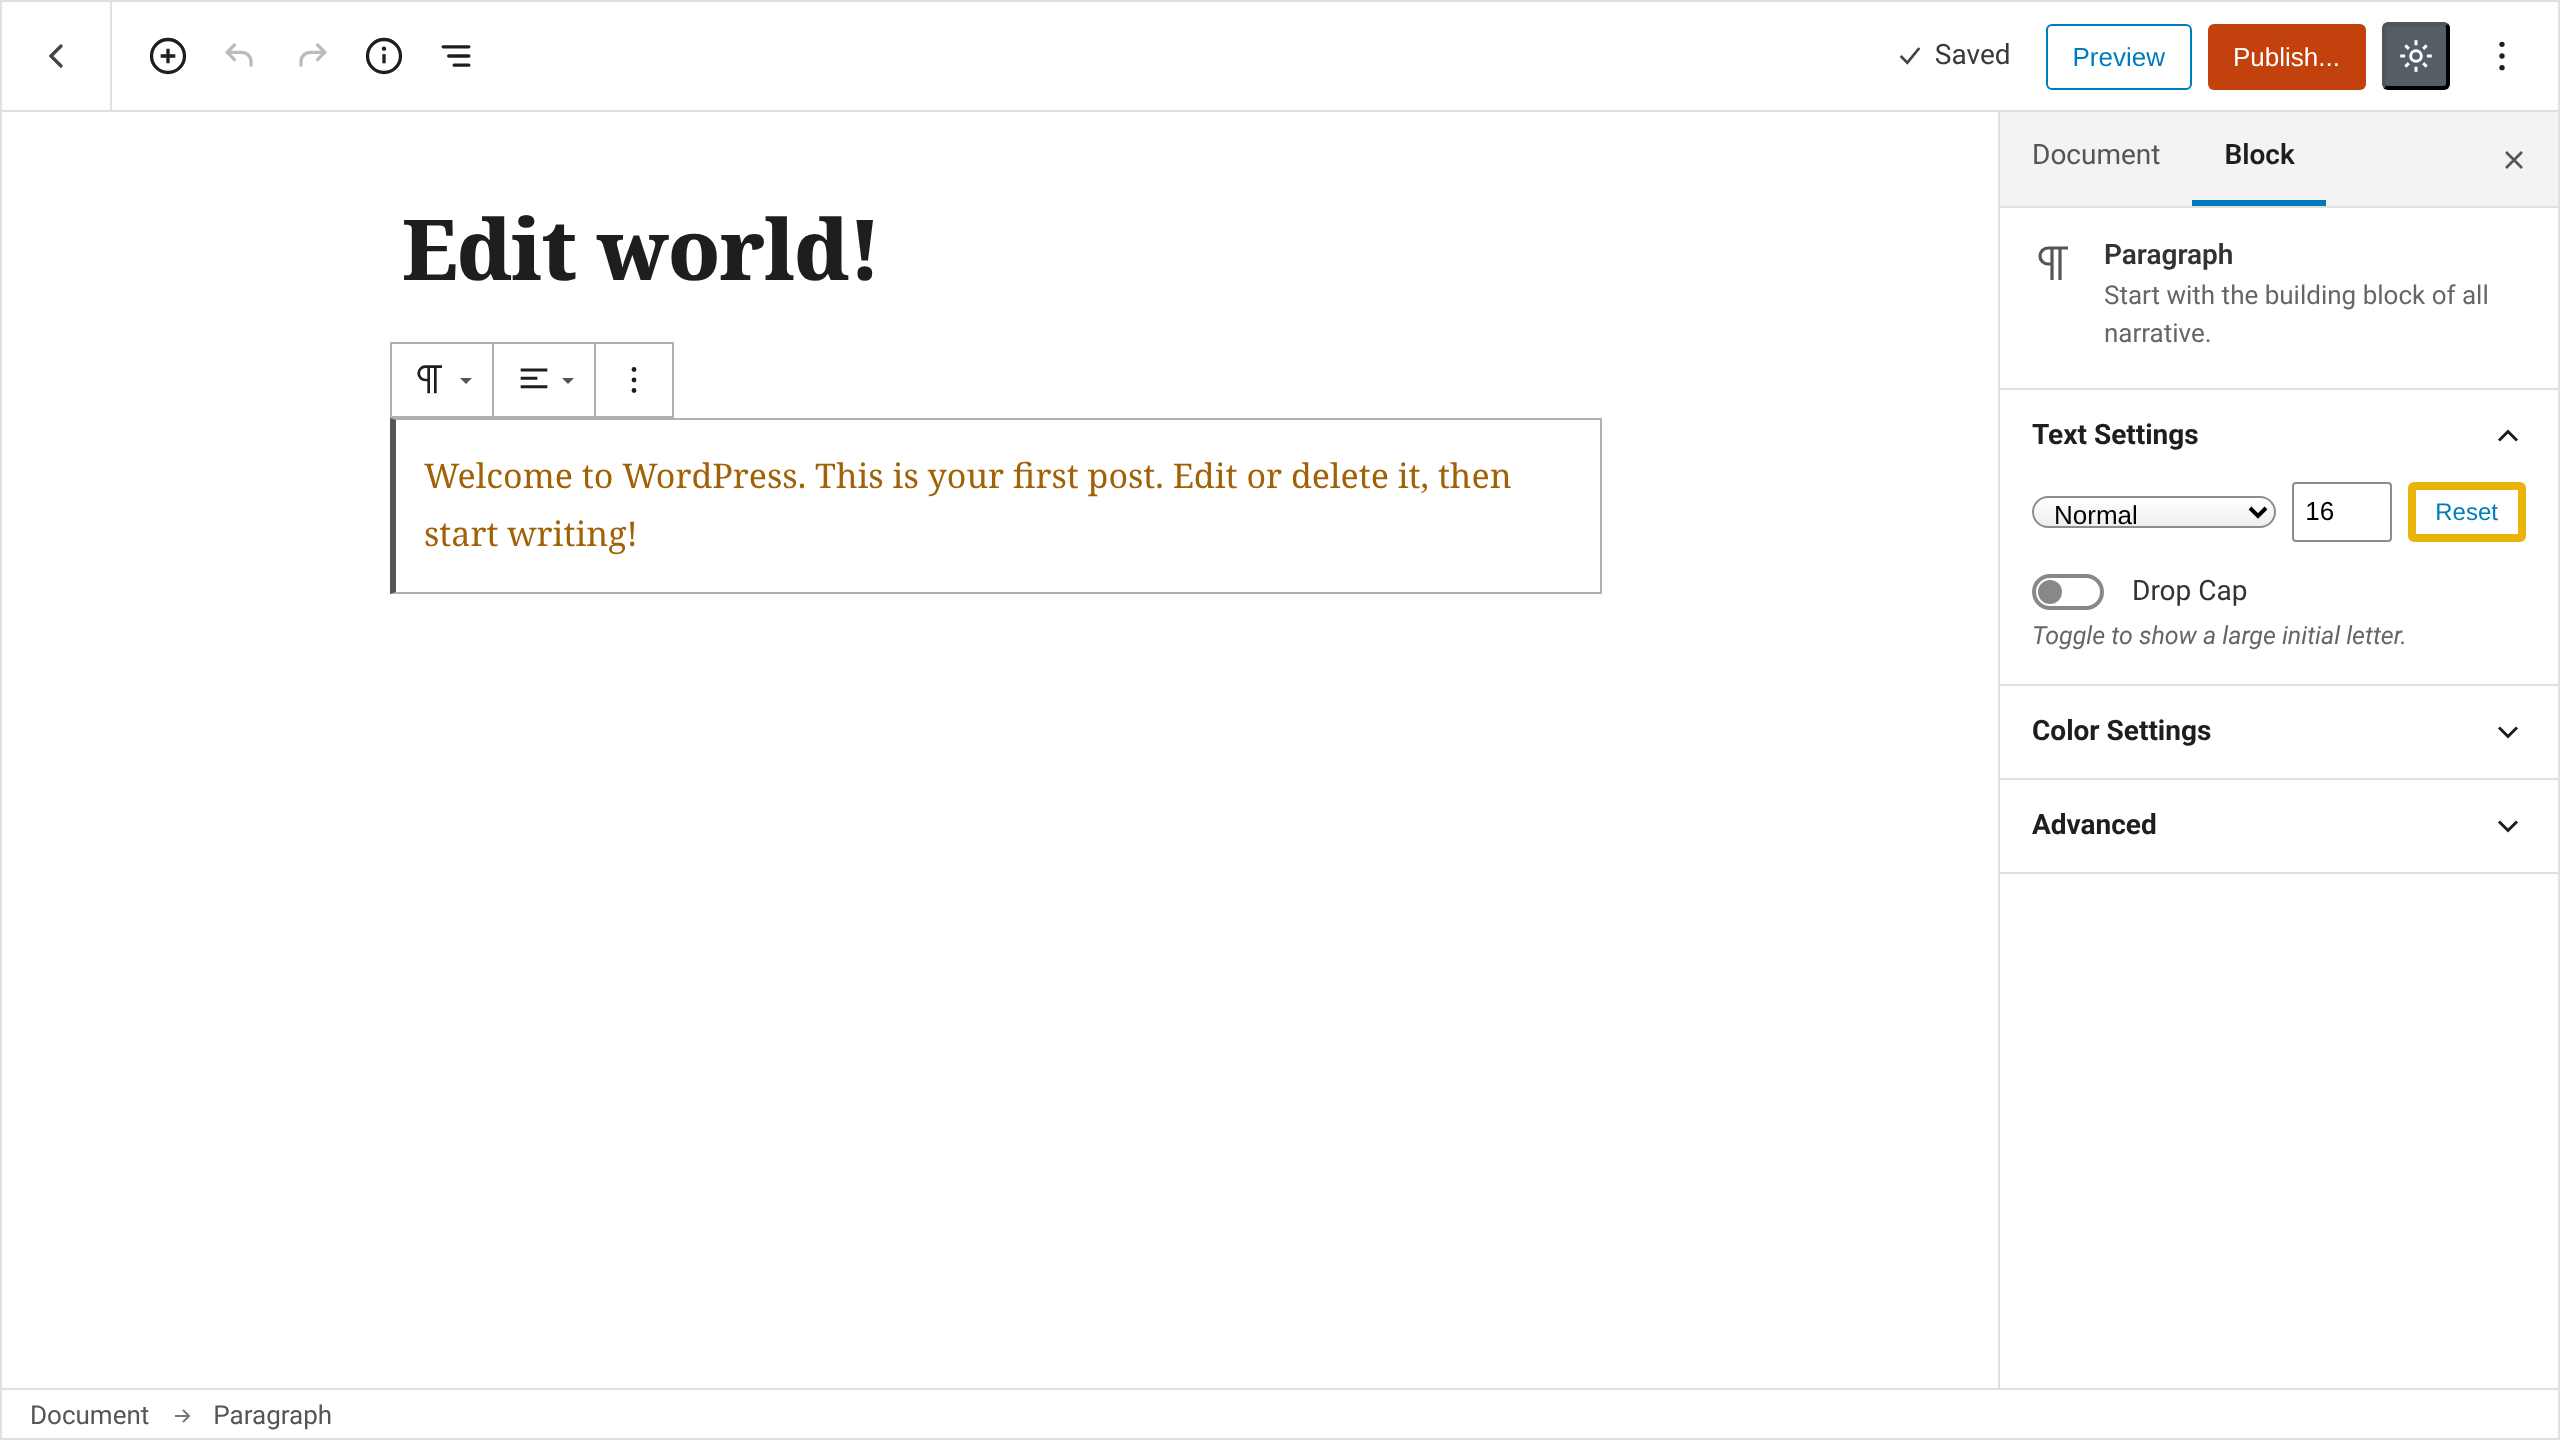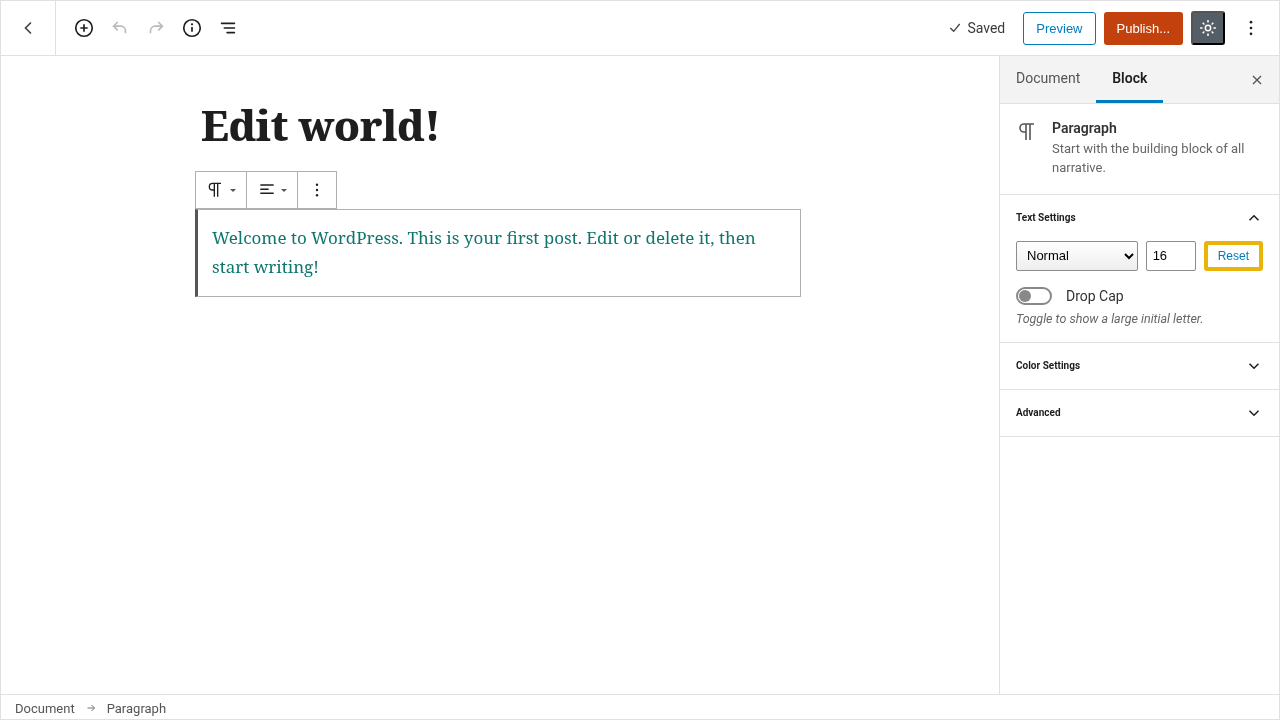--- a/index.html
+++ b/index.html
@@ -23,42 +23,42 @@
   .main { display:flex; height: calc(720px - 55px - 27px); }
   .editor-canvas { flex:1; padding: 40px 0 0 0; overflow:auto; position:relative;}
   .editor-inner { max-width: 600px; margin: 0 0 0 200px; }
   .post-title { font-family: "Noto Serif", Georgia, "Times New Roman", serif; font-size: 42px; font-weight: 800; margin-bottom: 18px; letter-spacing:-0.5px;}
   
   
   .block-wrap { position:relative; }
   .block-toolbar { display:flex; border:1px solid #b0b0b0; background:#fff; height:38px; width:fit-content; margin-bottom:0; position:relative; margin-left:-6px;}
   .block-toolbar > div { display:flex; align-items:center; padding: 0 10px; border-right:1px solid #b0b0b0; gap:4px;}
   .block-toolbar > div:last-child { border-right:none; }
-  .paragraph-block { border:1px solid #b0b0b0; border-left: 3px solid #555; padding: 14px 14px; font-family: "Noto Serif", Georgia, serif; font-size: 17px; line-height:1.7; color:#0f766e; margin-left:-6px; }
+  .paragraph-block { border:1px solid #b0b0b0; border-left: 3px solid #555; padding: 14px 14px; font-family: "Noto Serif", Georgia, serif; font-size: 17px; line-height:1.7; color:#a16207; margin-left:-6px; }
   
   .mini-chevron { border-style:solid; border-width: 3px 3px 0 3px; border-color: #555 transparent transparent transparent; display:inline-block;}
   
   
   .sidebar { width: 280px; border-left:1px solid #e0e0e0; background:#fff; display:flex; flex-direction:column; }
   .sidebar-tabs { display:flex; align-items:center; background:#f3f3f3; border-bottom:1px solid #e0e0e0; height:48px; padding:0 0 0 0;}
   .tab { padding: 15px 16px; font-size:14px; color:#555; cursor:pointer; border-bottom:3px solid transparent; height:100%; display:flex; align-items:center;}
   .tab.active { color:#1e1e1e; font-weight:600; border-bottom-color:#007cba; }
   .close-sidebar { margin-left:auto; padding:0 14px; font-size:20px; color:#555; cursor:pointer;}
   
   .block-info { display:flex; gap: 12px; padding: 16px; border-bottom:1px solid #e0e0e0; }
   .block-info-icon { flex-shrink:0; }
   .block-info-text .name { font-weight:600; font-size:14px; color:#333; margin-bottom:4px;}
   .block-info-text .desc { font-size:13px; color:#666; line-height:1.45;}
   
   .panel { border-bottom:1px solid #e0e0e0; }
-  .panel-header { display:flex; align-items:center; justify-content:space-between; padding:14px 16px; font-weight:700; font-size:10px; cursor:pointer;gap:12px;}
+  .panel-header { display:flex; align-items:center; justify-content:space-between; padding:14px 16px; font-weight:700; font-size:14px; cursor:pointer;gap:12px;}
   .panel-body { padding: 0 16px 16px 16px; }
   .field-label { font-size:13px; color:#555; margin-bottom:4px; }
   .font-size-row { display:flex; gap:8px; align-items:center; margin-bottom:16px;}
-  .select { flex:1; height:30px; border:1px solid #8d8d8d; border-radius:2px; padding:0 6px; font-size:13px; background:#fff; background:linear-gradient(#fff,#eee); }
+  .select { flex:1; height:16px; border:1px solid #8d8d8d; border-radius:12px; padding:0 6px; font-size:13px; background:#fff; background:linear-gradient(#fff,#eee); }
   .num-input { width:50px; height:30px; border:1px solid #8d8d8d; border-radius:2px; padding:0 6px; font-size:13px;}
   .btn-reset { height:30px; border:4px solid #eab308; color:#007cba; background:#fff; font-size:12px; padding:0 10px; border-radius:3px;}
   
   .toggle-row { display:flex; align-items:center; gap:14px; margin-bottom:6px;}
   .toggle { width:36px; height:18px; border-radius:10px; background:#fff; border:2px solid #888; position:relative; }
   .toggle::after { content:""; width:12px; height:12px; background:#888; border-radius:50%; position:absolute; top:1px; left:1px;}
   .toggle-label { font-size:14px; color:#333; }
   .help-text { font-size:12.5px; color:#666; font-style:italic; }
   
   

